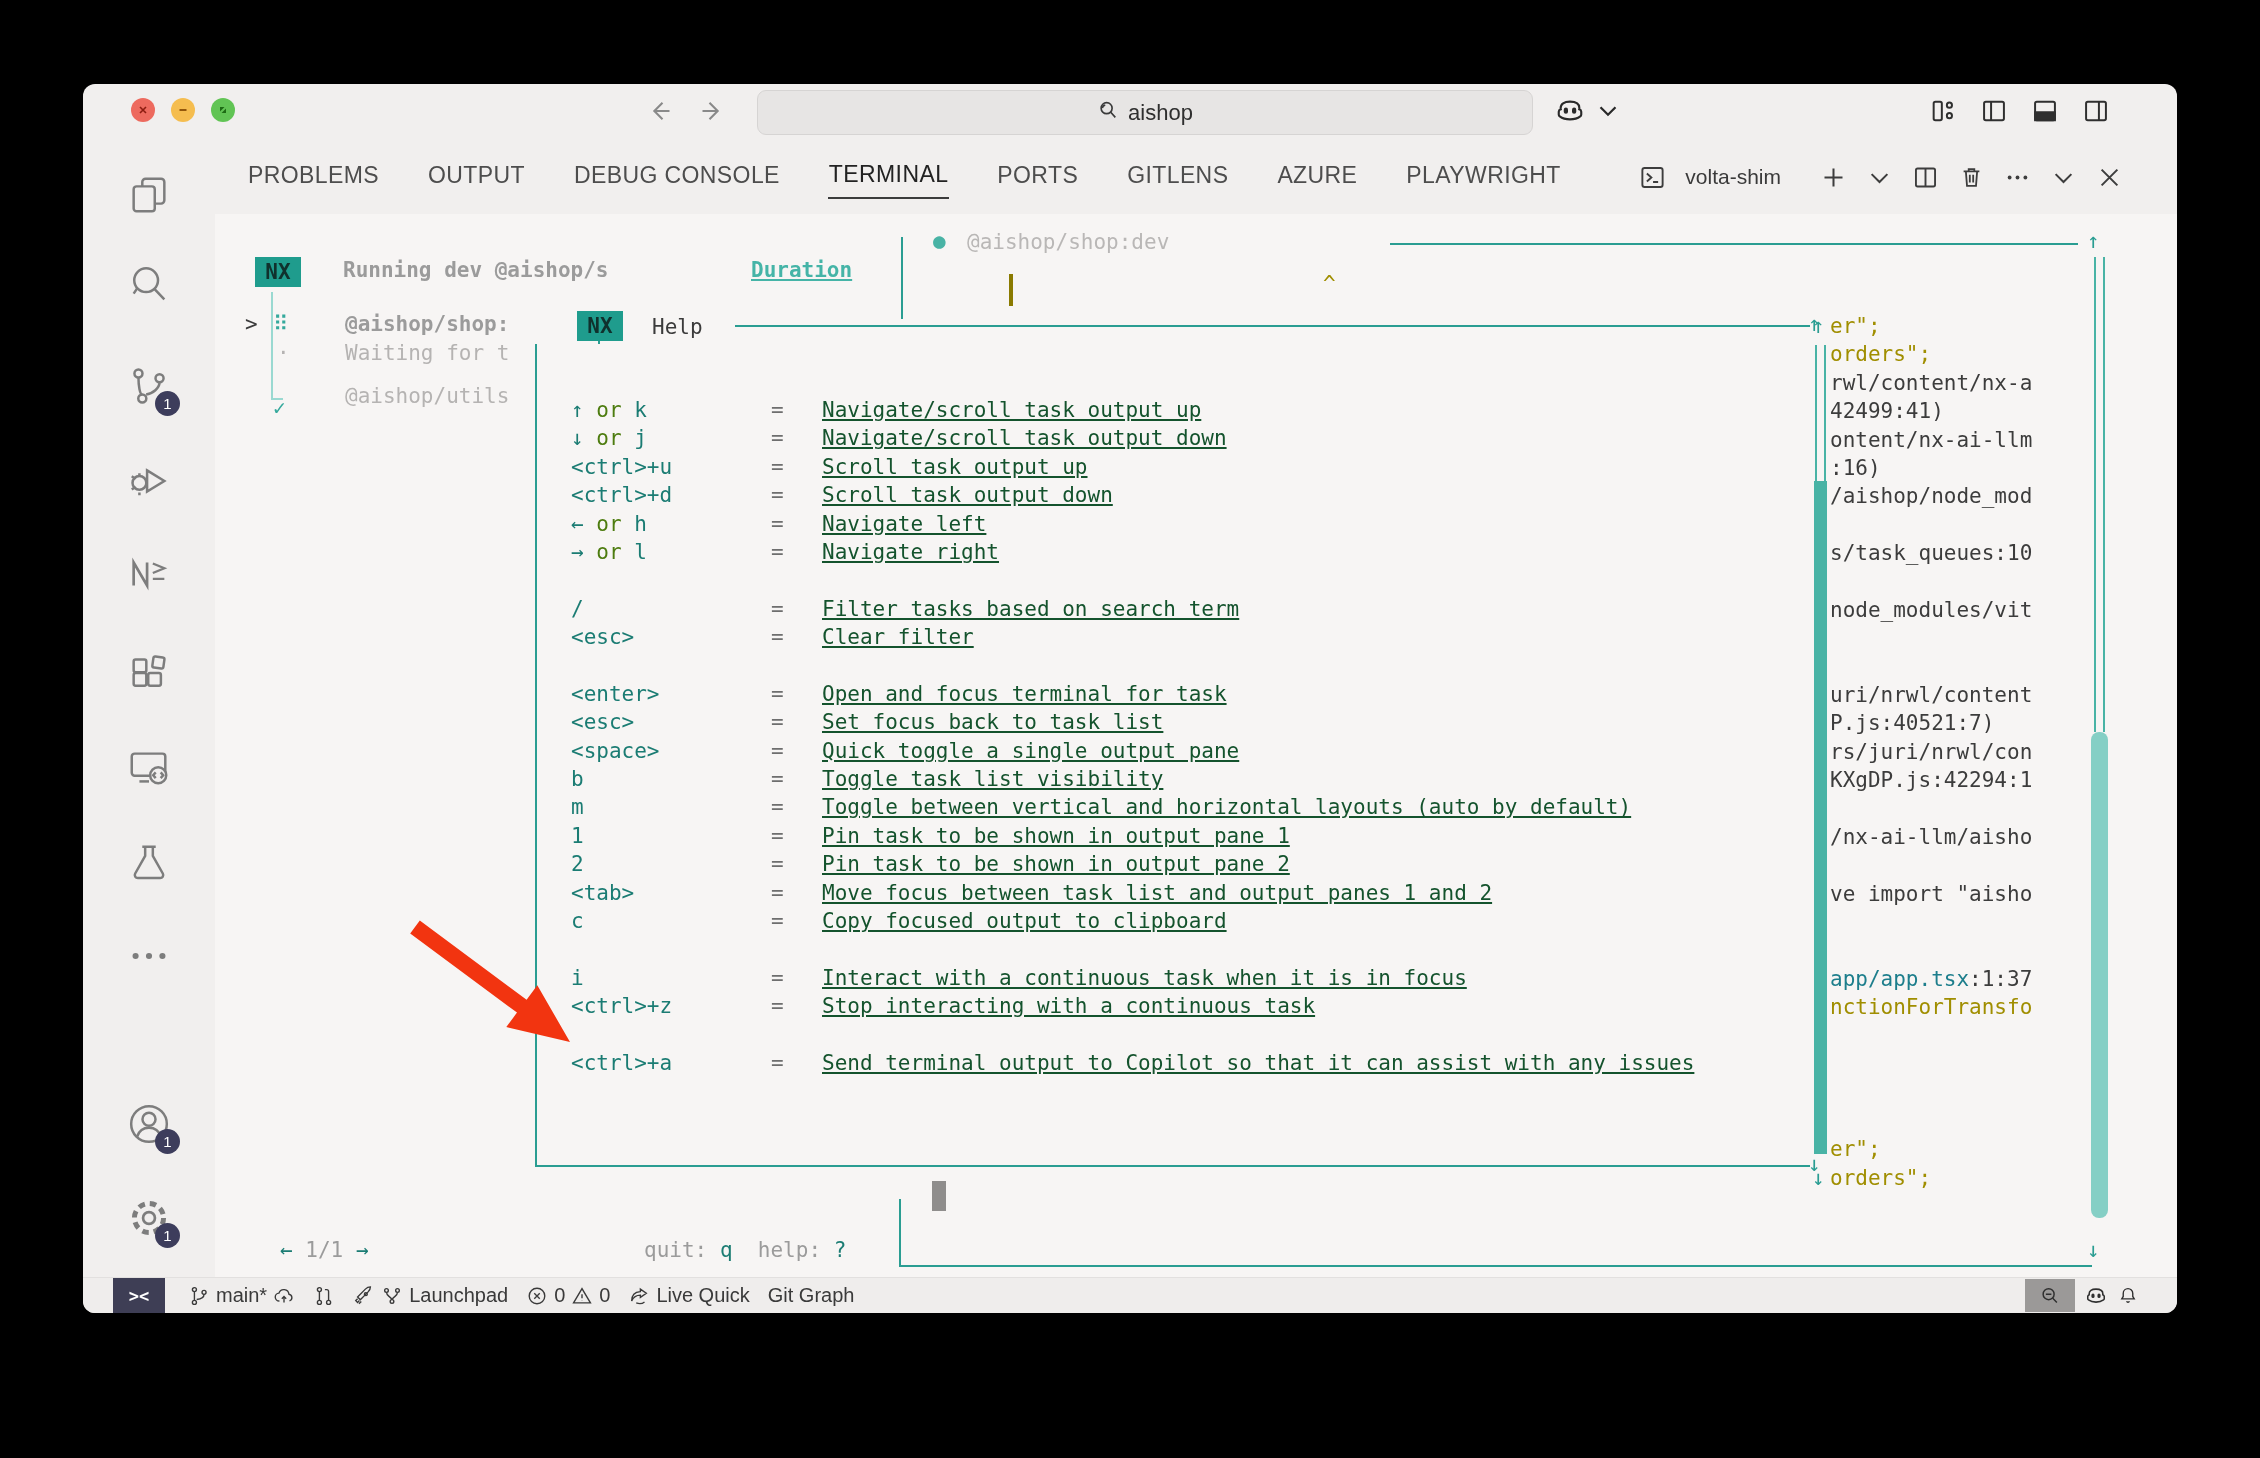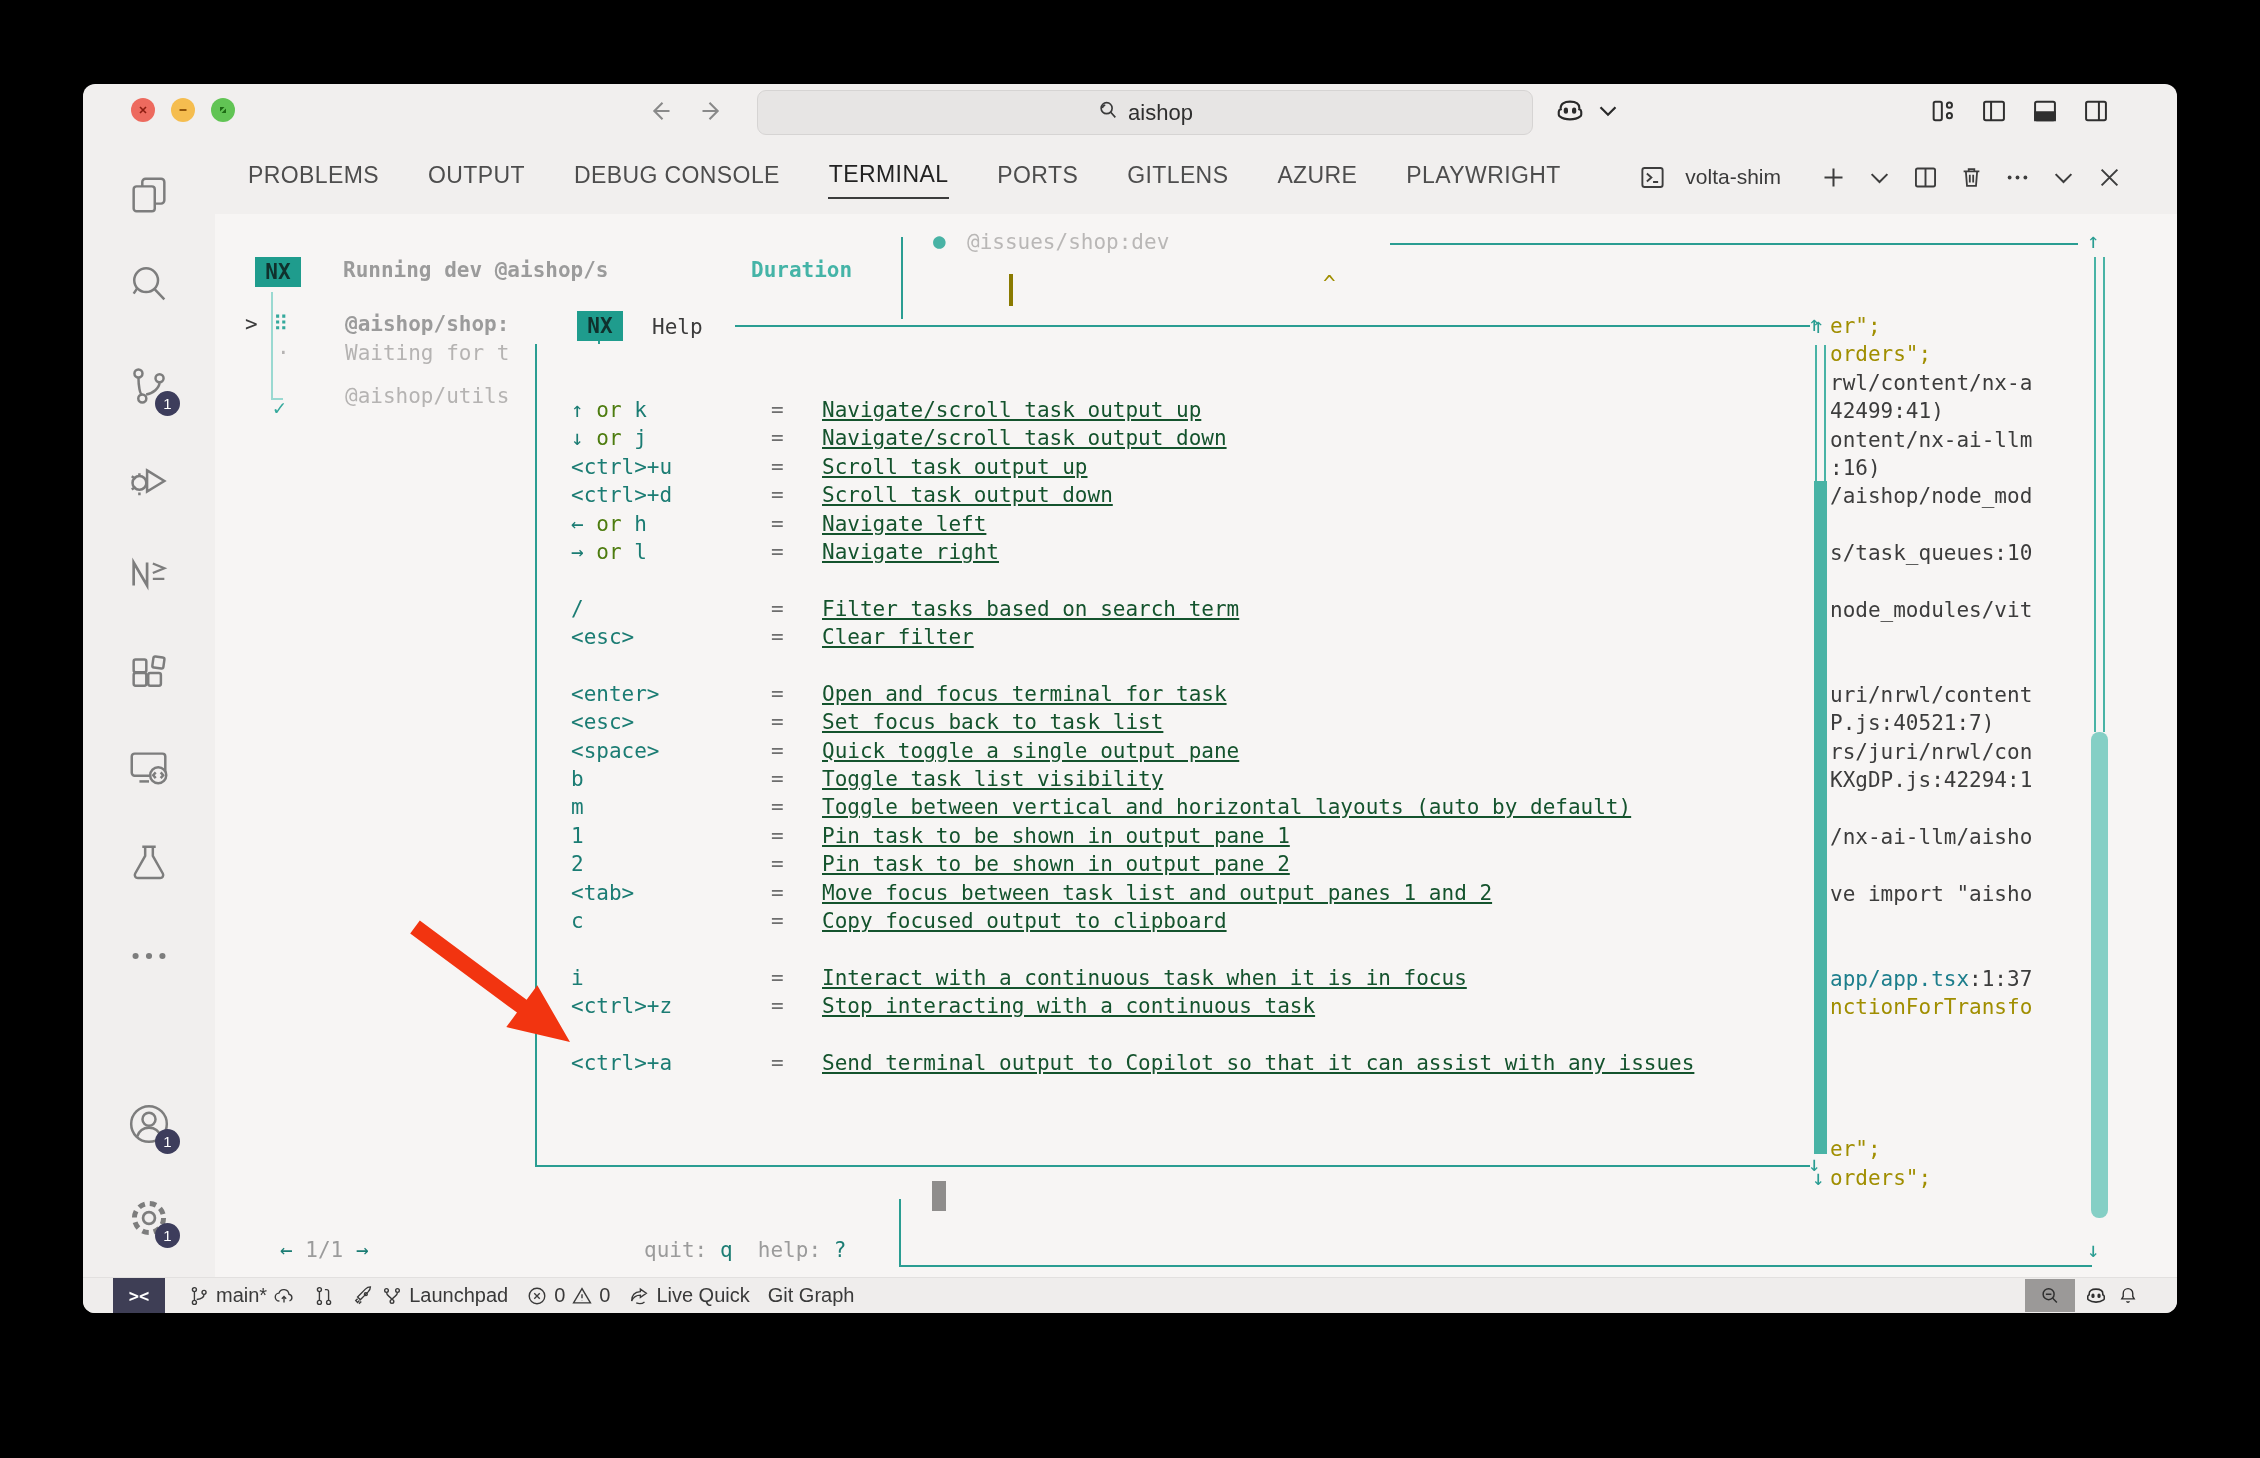--- a/index.html
+++ b/index.html
@@ -37,21 +37,21 @@
   .badge{position:absolute;right:-8px;bottom:-7px;width:25px;height:25px;border-radius:50%;
     background:#3d3d5c;color:#fff;font-size:15px;display:flex;align-items:center;justify-content:center;
     font-family:"Liberation Sans",sans-serif;}
   
   .terminal{position:absolute;left:132px;top:130px;width:1962px;height:1063px;background:#f7f5f4;
     font-family:"DejaVu Sans Mono",monospace;font-size:21px;color:#3b3b3b;}
   .terminal *{white-space:pre;}
   .abs{position:absolute;}
   .nxbadge{background:#1f9c8d;color:#10312d;font-weight:bold;width:46px;height:30px;
     display:flex;align-items:center;justify-content:center;}
-  .grey{color:#9b9b9b;}.lgrey{color:#b5b3b2;}.teal{color:#1b7c73;}.tealbright{color:#45b4a7;}
+  .grey{color:#9b9b9b;}.lgrey{color:#b5b3b2;}.teal{color:#1b7c73;}.tealbright{color:#45b4a7;text-decoration:underline;}
   .yellow{color:#a08e00;}.dark{color:#3b3b3b;}
   .bold{font-weight:bold;}
   .vline{background:#2a9d92;width:2px;}
   .hline{background:#2a9d92;height:2px;}
   .treeline{background:#9ad9d1;}
   
   .helpbox{position:absolute;left:321px;top:112px;width:1273px;height:840px;background:#f7f5f4;}
   .help-topline{position:absolute;top:-1px;left:199px;right:-1px;height:2px;background:#2a9d92;}
   .help-corner-v{position:absolute;left:62px;top:3px;width:2px;height:15px;background:#2a9d92;}
   .help-corner-h{position:absolute;left:62px;top:3px;width:15px;height:2px;background:#2a9d92;}
@@ -288,21 +288,21 @@
   <div class="terminal">
 
     <div class="abs nxbadge" style="left:40px;top:43px">NX</div>
     <div class="abs grey bold" style="left:128px;top:44px">Running dev @aishop/s</div>
     <div class="abs tealbright bold" style="left:536px;top:44px">Duration</div>
     <div class="abs treeline" style="left:56px;top:78px;width:2px;height:106px"></div>
     <div class="abs treeline" style="left:56px;top:184px;width:12px;height:2px"></div>
 
     <div class="abs vline" style="left:686px;top:23px;height:82px"></div>
     <div class="abs" style="left:718px;top:15px;color:#49b3a5">●</div>
-    <div class="abs" style="left:752px;top:16px;color:#b9b7b6">@issues/shop:dev</div>
+    <div class="abs" style="left:752px;top:16px;color:#b9b7b6">@aishop/shop:dev</div>
     <div class="abs hline" style="left:1175px;top:29px;width:688px"></div>
     <div class="cursorbar"></div>
     <div class="abs yellow" style="left:1108px;top:58px">^</div>
 
     <div class="abs dark" style="left:30px;top:98px">&gt;</div>
     <div class="abs" style="left:58px;top:98px;color:#35a99c">⠿</div>
     <div class="abs grey bold" style="left:130px;top:98px">@aishop/shop:</div>
     <div class="abs lgrey" style="left:62px;top:127px">·</div>
     <div class="abs lgrey" style="left:130px;top:127px">Waiting for t</div>
     <div class="abs" style="left:58px;top:182px;color:#35a99c">✓</div>

